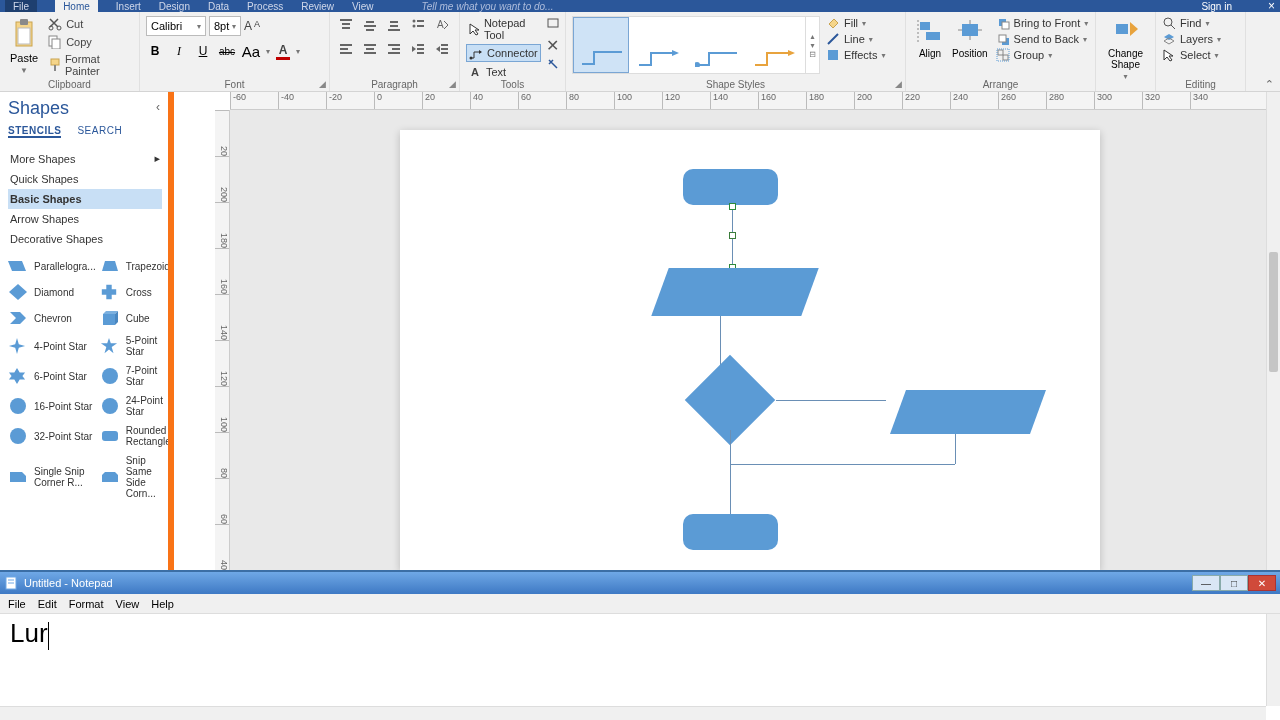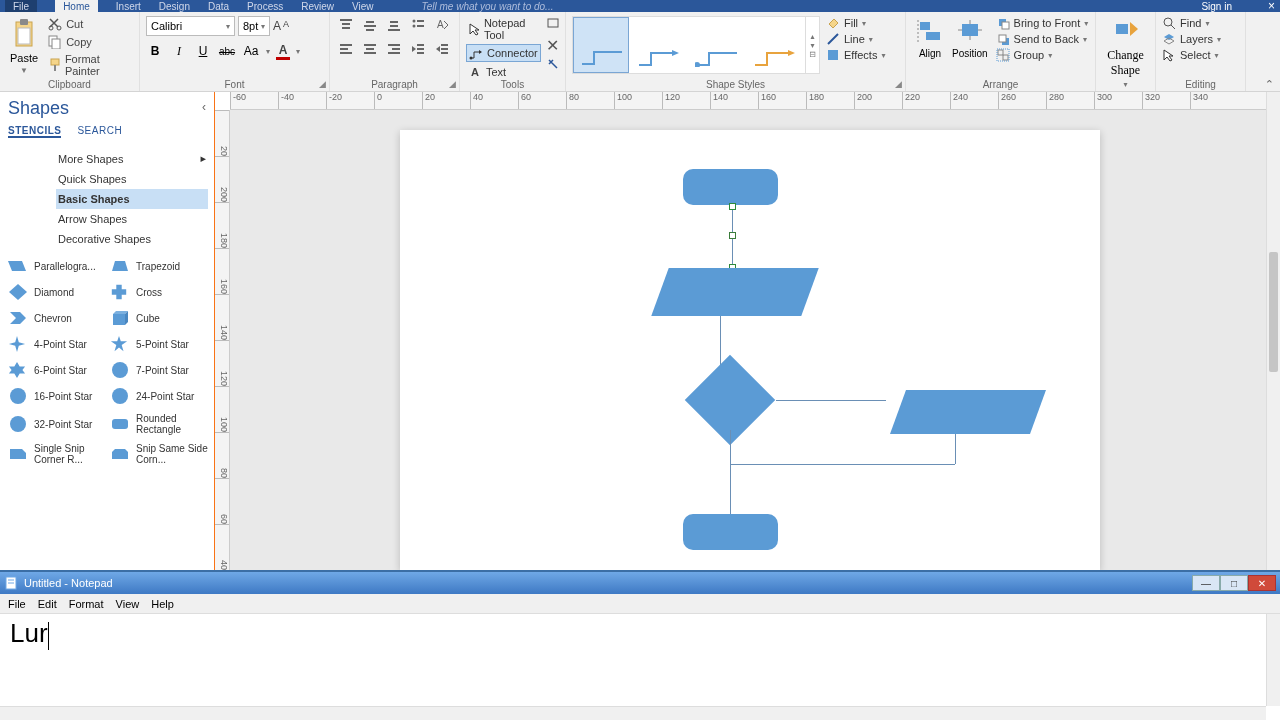--- a/index.html
+++ b/index.html
@@ -26,21 +26,21 @@
 .paste-big { display:flex; flex-direction:column; align-items:center; gap:2px; padding:2px 4px; cursor:pointer; }
 .paste-big svg { width:28px; height:32px; }
 .clip-col { display:flex; flex-direction:column; gap:2px; font-size:11px; }
 .clip-item { display:flex; align-items:center; gap:4px; cursor:pointer; color:#444; padding:1px 2px;}
 .clip-item svg { width:14px; height:14px; }
 
 
 .fontgrp { width:190px; }
 .font-row1 { display:flex; gap:3px; align-items:center; margin-bottom:6px; }
 .fontbox { height:20px; background:#fff; border:1px solid #bbb; font-size:11px; padding:0 4px; display:flex; align-items:center; justify-content:space-between; }
-.fontname { width:89px; }
+.fontname { width:60px; }
 .fontsize { width:32px; }
 .sizeud { display:flex; gap:2px; }
 .sizeud span { font-size:10px; color:#444; cursor:pointer; }
 .font-row2 { display:flex; gap:6px; align-items:center; }
 .fmtbtn { width:18px; height:18px; display:flex; align-items:center; justify-content:center; font-size:12px; cursor:pointer; }
 .colorbtn { display:flex; flex-direction:column; align-items:center; cursor:pointer; }
 .colorunder { width:14px; height:3px; }
 
 
 .paragrp { width:130px; }
@@ -72,27 +72,27 @@
 .arr-list .ai { display:flex; align-items:center; gap:4px; cursor:pointer; color:#333;}
 .ai svg { width:14px; height:14px; }
 
 
 .changegrp { width:60px; }
 
 
 .editgrp { width:90px; }
 
 
-.panel { position:absolute; top:92px; left:0; width:215px; bottom:150px; background:#fff; border-right:1px solid #f97316; padding:6px 6px 6px 8px; overflow:hidden;}
+.panel { position:absolute; top:92px; left:0; width:174px; bottom:150px; background:#fff; border-right:6px solid #f97316; padding:6px 6px 6px 8px; overflow:hidden;}
 .panel-title { font-size:18px; color:#2b579a; font-weight:400; }
 .panel-close { position:absolute; top:8px; right:8px; color:#666; font-size:12px; cursor:pointer; }
 .panel-tabs { display:flex; gap:16px; margin-top:6px; font-size:10px; }
 .panel-tabs .pt { color:#2b579a; cursor:pointer; letter-spacing:0.5px;}
 .panel-tabs .pt.active { font-weight:600; border-bottom:2px solid #2b579a; }
-.cat-item { font-size:11px; padding:4px 2px; cursor:pointer; color:#333; display:flex; align-items:center; justify-content:space-between;margin-left:48px;}
+.cat-item { font-size:11px; padding:4px 2px; cursor:pointer; color:#333; display:flex; align-items:center; justify-content:space-between;}
 .cat-item.sel { background:#c8dff5; font-weight:600; }
 .cat-list { margin-top:10px; }
 .shape-grid { margin-top:8px; display:grid; grid-template-columns: 1fr 1fr; gap:8px 4px; }
 .shape-cell { display:flex; align-items:center; gap:6px; font-size:10px; color:#333; cursor:pointer;}
 .shp-icon { width:20px; height:18px; display:flex; align-items:center; justify-content:center; }
 .shp-icon svg { width:20px; height:18px; }
 
 
 .ruler-h { position:absolute; top:92px; left:230px; right:0; height:18px; background:#f4f4f4; border-bottom:1px solid #ccc; font-size:9px; color:#666; display:flex; overflow:hidden;}
 .ruler-h .tick { width:48px; text-align:left; padding-left:2px; border-left:1px solid #bbb; position: relative;}
@@ -202,21 +202,21 @@
       <div class="sizeud">
           <span style="font-size:12px">A</span>
           <span style="font-size:9px">A</span>
         </div>
     </div>
     <div class="font-row2">
       <span class="fmtbtn" style="font-weight:bold">B</span>
       <span class="fmtbtn" style="font-style:italic;font-family:serif">I</span>
       <span class="fmtbtn" style="text-decoration:underline">U</span>
       <span class="fmtbtn" style="text-decoration:line-through;font-size:10px">abc</span>
-      <span class="fmtbtn" style="font-size:12px">Aa</span>
+      <span class="fmtbtn" style="font-size:15px">Aa</span>
         <span class="caret">▾</span>
       <div class="colorbtn">
           <span style="font-size:12px;font-weight:bold;color:#444">A</span>
           <div class="colorunder" style="background:#c00000"></div>
         </div>
         <span class="caret">▾</span>
     </div>
     <div class="group-label">Font</div>
     <span class="group-launcher">◢</span>
   </div>
@@ -444,21 +444,21 @@
     </div>
     <div class="group-label">Arrange</div>
   </div>
 
   <div class="group changegrp">
     <div class="arr-big">
         <svg width="28" height="28">
           <rect x="4" y="6" width="12" height="10" fill="#5b9bd5"></rect>
           <path d="M18 4 L26 11 L18 18 Z" fill="#e8a33d"></path>
         </svg>
-        <span style="font-size:12px; white-space:pre; text-align:center;font-family:Liberation Serif, serif;">Change
+        <span style="font-size:10px; white-space:pre; text-align:center;">Change
 Shape</span>
         <span class="caret">▾</span>
       </div>
   </div>
 
   <div class="group editgrp">
     <div class="arr-list" style="margin:0;">
       <div class="ai">
           <svg>
             <circle cx="6" cy="6" r="4" fill="none" stroke="#555"></circle>

